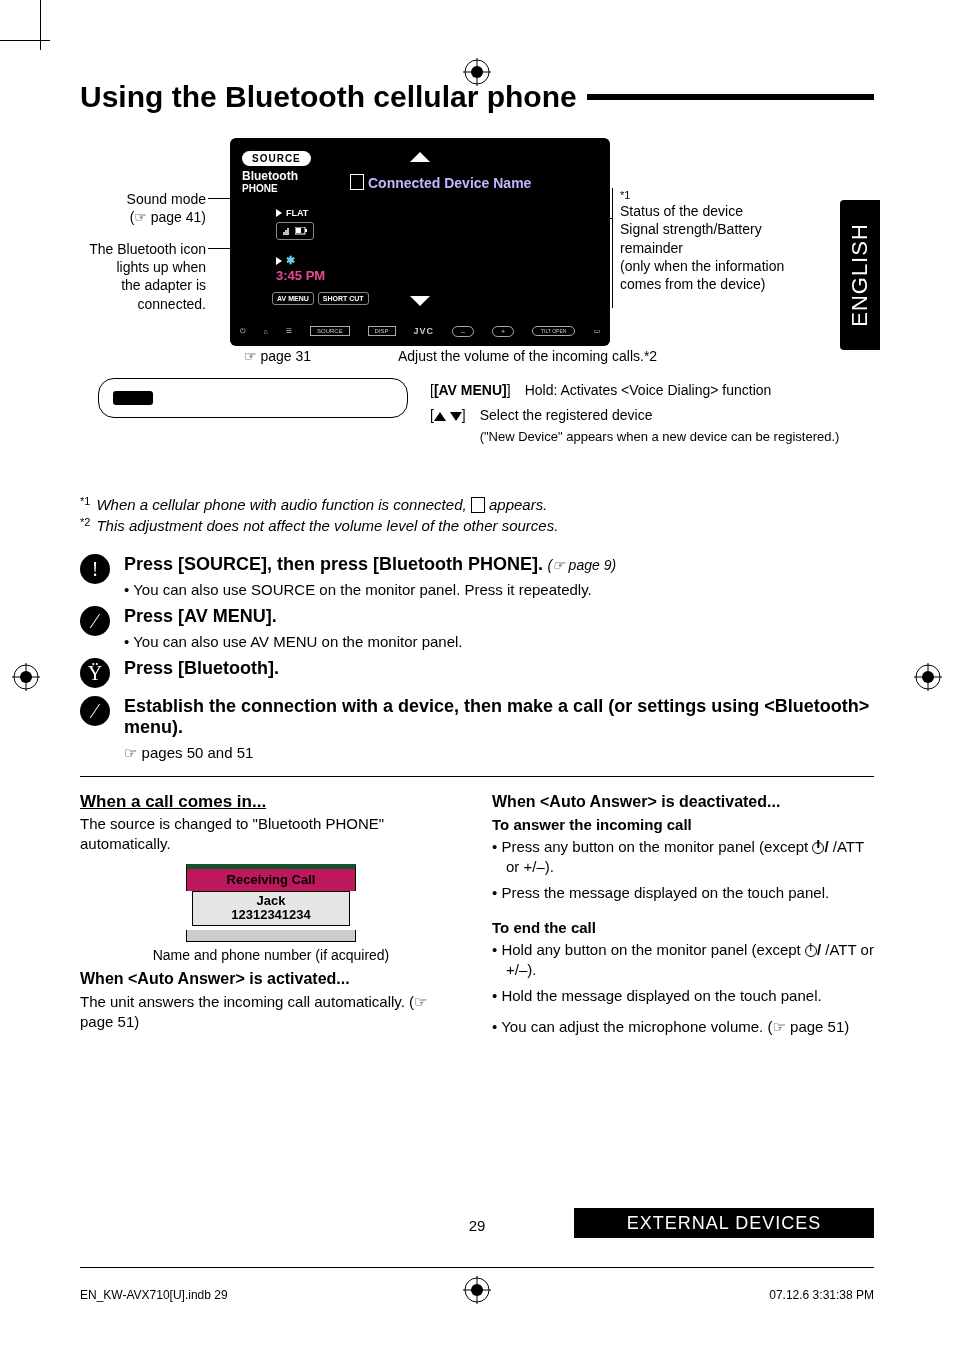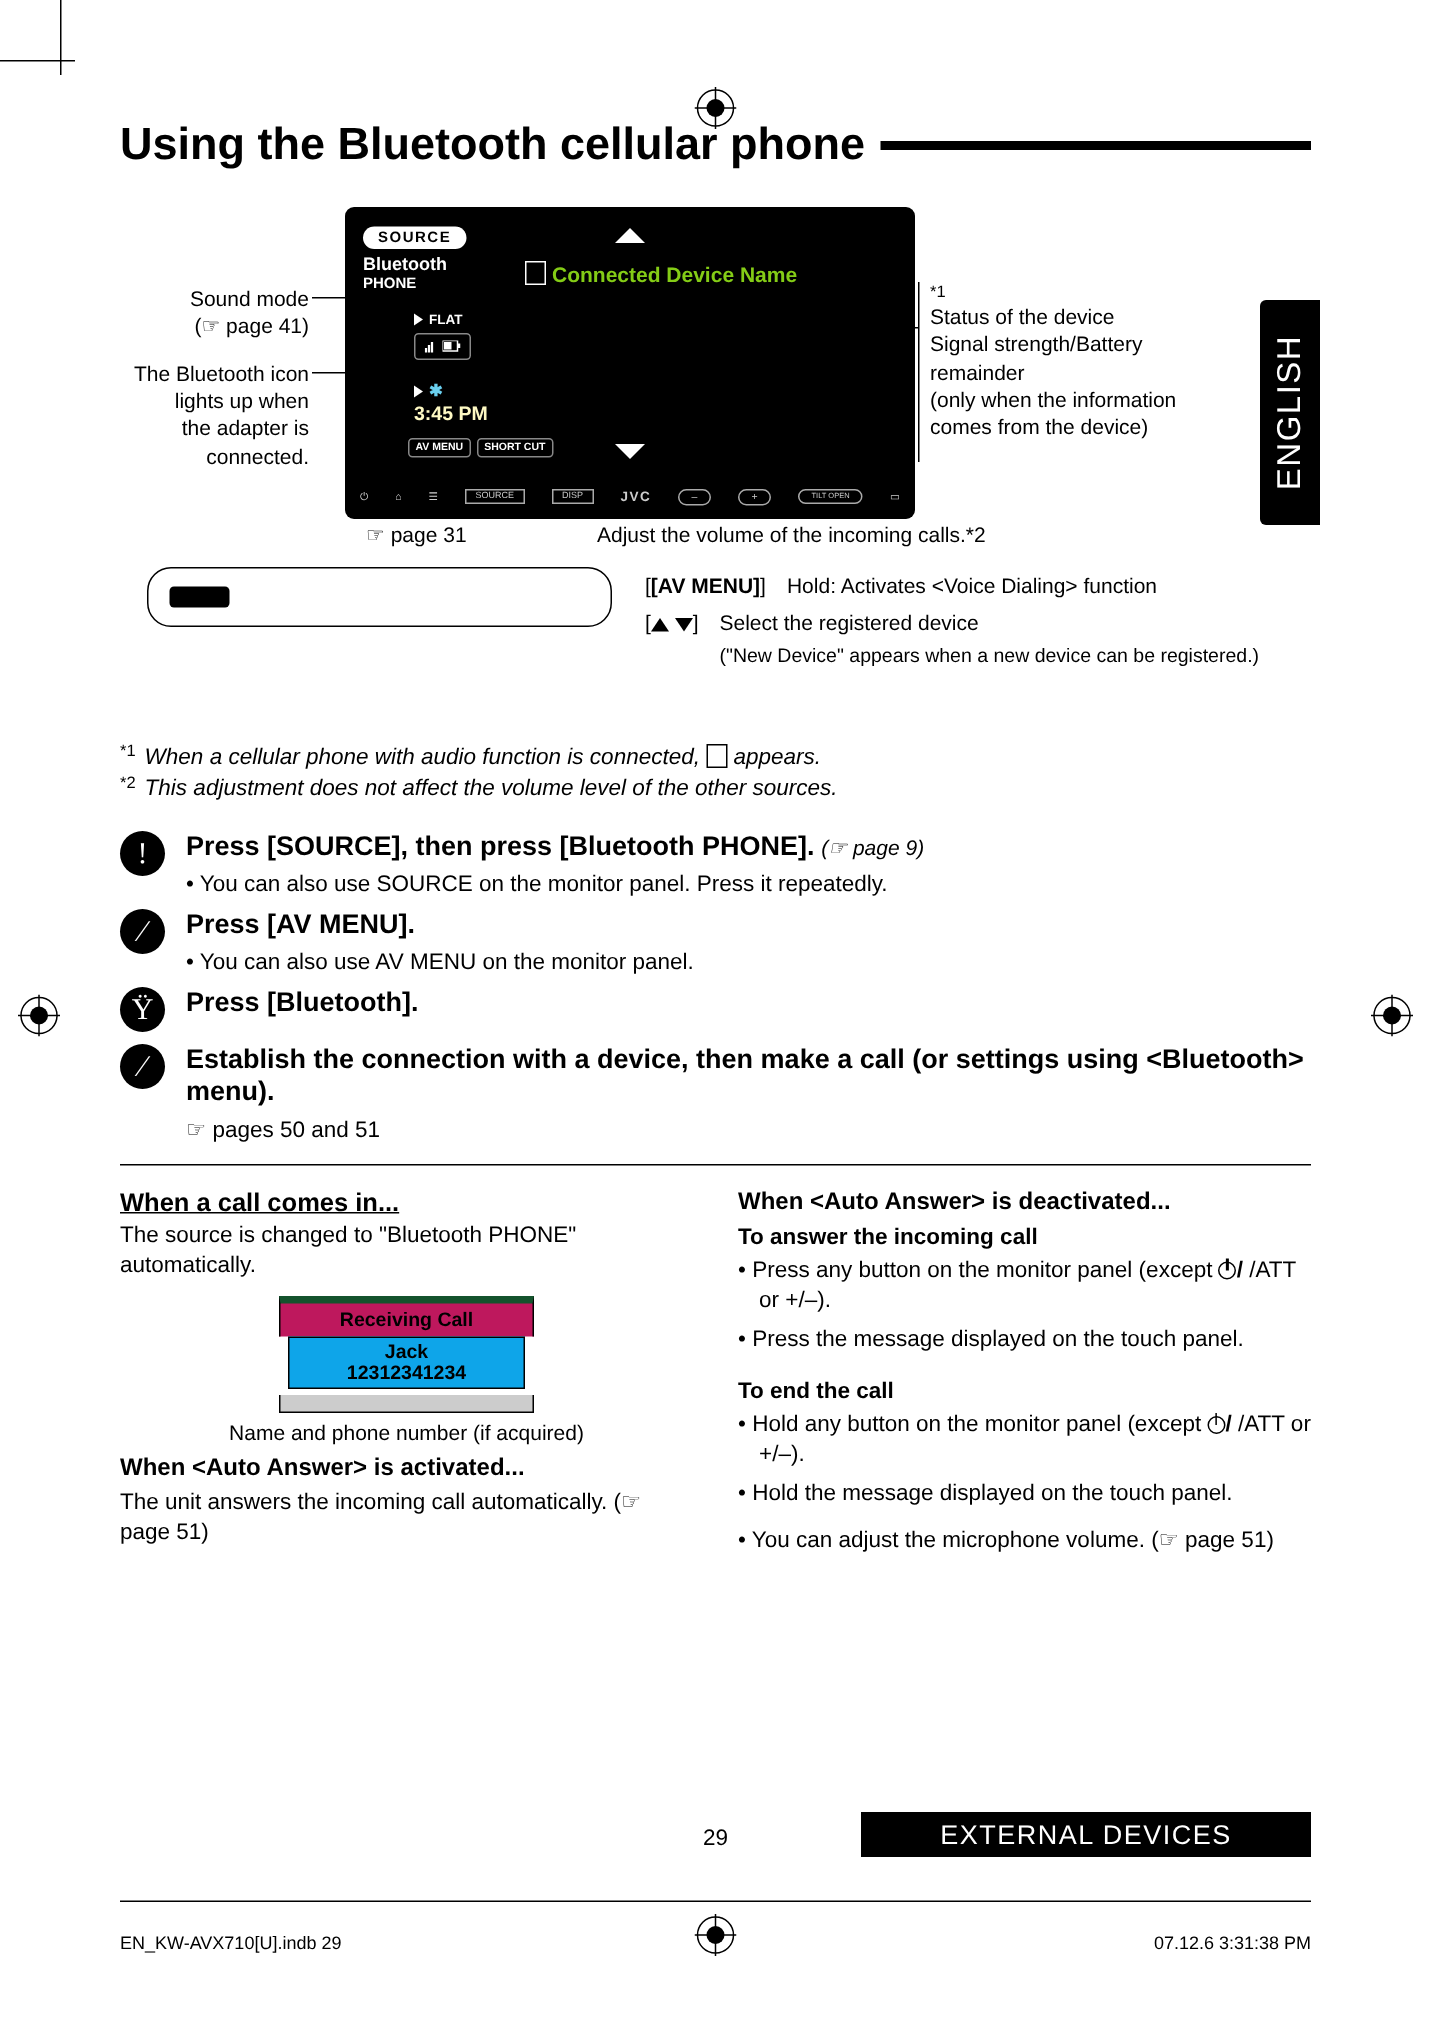--- a/index.html
+++ b/index.html
@@ -23,28 +23,28 @@
   h1.title { font-size: 30px; font-weight: 700; font-style: normal; margin-bottom: 6px; display:flex; align-items:center; gap:10px;}
   h1.title::after { content:""; flex:1; height:6px; background:#000; display:block;}
 
   .diagram-area { position: relative; height: 360px; margin-top:10px;}
 
   .device-box { position:absolute; left:150px; top:14px; width:380px; height:208px; background:#000; border-radius:6px; padding:10px 12px; color:#fff; font-family: Arial, sans-serif;}
   .device-box .src-pill { display:inline-block; background:#fff; color:#000; font-size:10px; font-weight:700; padding:2px 10px; border-radius:10px; letter-spacing:1px;}
   .device-box .triangle-up { position:absolute; top:14px; left:50%; transform:translateX(-50%); width:0;height:0;border-left:10px solid transparent;border-right:10px solid transparent;border-bottom:10px solid #fff;}
   .device-box .bt-phone { font-size:12px; font-weight:700; line-height:1; margin-top:4px;}
   .device-box .bt-phone .sub { font-size:10px;}
-  .device-box .conn-name { position:absolute; top:36px; left:120px; color:#84cc16; font-weight:700; font-size:14px;}
+  .device-box .conn-name { position:absolute; top:36px; left:120px; color:#c4b5fd; font-weight:700; font-size:14px;}
   .device-box .conn-name::before { content:""; display:inline-block; width:12px; height:14px; border:1px solid #fff; margin-right:4px; vertical-align:-2px;}
   .device-box .flat-row { position:absolute; top:70px; left:46px; font-size:9px; font-weight:700;}
   .device-box .flat-row::before { content:""; display:inline-block; width:0;height:0;border-top:4px solid transparent;border-bottom:4px solid transparent;border-left:6px solid #fff; margin-right:4px; vertical-align:-1px;}
   .device-box .signal-box { position:absolute; top:84px; left:46px; width:38px; height:18px; border:1px solid #888; border-radius:3px; display:flex; align-items:center; justify-content:center; gap:2px;}
   .device-box .bt-icon { position:absolute; top:116px; left:46px; font-size:11px; color:#6ad0f0; font-weight:700;}
   .device-box .bt-icon::before { content:""; display:inline-block; width:0;height:0;border-top:4px solid transparent;border-bottom:4px solid transparent;border-left:6px solid #fff; margin-right:4px; vertical-align:-1px;}
-  .device-box .time { position:absolute; top:130px; left:46px; font-size:13px; color:#fef9c3; font-weight:700; font-family: "Arial Black", sans-serif;}
+  .device-box .time { position:absolute; top:130px; left:46px; font-size:13px; color:#ec4899; font-weight:700; font-family: "Arial Black", sans-serif;}
   .device-box .btm-btns { position:absolute; top:154px; left:42px; display:flex; gap:4px;}
   .device-box .btm-btn { border:1px solid #888; border-radius:3px; padding:2px 4px; font-size:7px; font-weight:700; color:#fff; line-height:1; text-align:center;}
   .device-box .triangle-down { position:absolute; top:158px; left:50%; transform:translateX(-50%); width:0;height:0;border-left:10px solid transparent;border-right:10px solid transparent;border-top:10px solid #fff;}
   .device-box .bottom-strip { position:absolute; bottom:6px; left:10px; right:10px; height:18px; display:flex; align-items:center; justify-content:space-between; font-size:7px; color:#ccc;}
   .device-box .bottom-strip .jvc { font-weight:900; letter-spacing:1px; font-size:9px;}
   .device-box .bottom-strip .oval { border:1px solid #aaa; border-radius:8px; padding:1px 8px; font-size:7px;}
   .device-box .bottom-strip .pill { border:1px solid #aaa; padding:1px 6px; font-size:6px;}
 
   .callout-left { position:absolute; font-size:14px; text-align:right; line-height:1.3;}
   .callout-right { position:absolute; font-size:14px; text-align:left; line-height:1.3;}
@@ -85,21 +85,21 @@
   .col { flex:1; font-size:15px; line-height:1.35;}
   .col h3.u { font-size:17px; font-weight:700; text-decoration:underline; margin-bottom:0;}
   .col h3.plain { font-size:16px; font-weight:700; margin-bottom:2px;}
   .col p { margin-bottom:6px;}
   .col ul { list-style:none; padding-left:0;}
   .col ul li { padding-left:14px; text-indent:-14px; margin-bottom:6px;}
   .col ul li::before { content:"• ";}
 
   .recv-box { width:170px; margin:10px auto 4px; text-align:center; font-family:"Arial Black", Arial; font-weight:900;}
   .recv-box .outer { border-top:5px solid #14532d; border-left:1px solid #000; border-right:1px solid #000; background:#be185d; padding:2px 0; font-size:13px;}
-  .recv-box .inner { border:1px solid #000; background:#0ea5e9; margin:0 6px 4px; padding:2px; font-size:13px; line-height:1.1;}
+  .recv-box .inner { border:1px solid #000; background:#e5e5e5; margin:0 6px 4px; padding:2px; font-size:13px; line-height:1.1;}
   .recv-box .bar { height:12px; background:#ccc; border-left:1px solid #000; border-right:1px solid #000; border-bottom:1px solid #000;}
   .recv-cap { text-align:center; font-size:14px; margin-bottom:4px;}
 
   .power-icon { display:inline-block; width:12px; height:12px; border:1.5px solid #000; border-radius:50%; position:relative; vertical-align:-2px;}
   .power-icon::after { content:""; position:absolute; top:-3px; left:50%; width:1.5px; height:8px; background:#000; transform:translateX(-50%);}
 
   .bottom-bar { position:absolute; bottom:36px; right:0; width:300px; height:30px; background:#000; color:#fff; display:flex; align-items:center; justify-content:center; font-size:18px; letter-spacing:1px;}
   .page-num { position:absolute; bottom:40px; left:50%; transform:translateX(-50%); font-size:15px;}
 
   .footer-line { position:absolute; bottom:6px; left:0; right:0; border-top:0.5px solid #000;}

